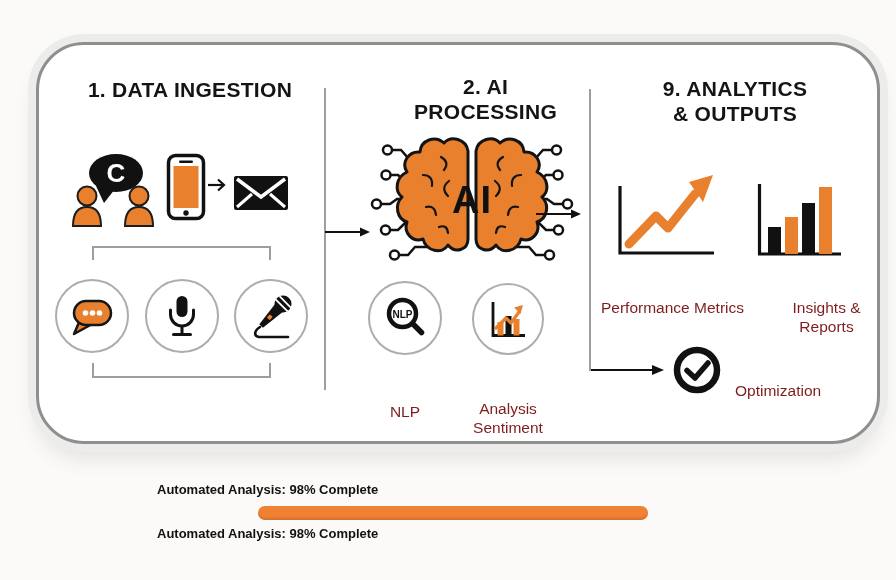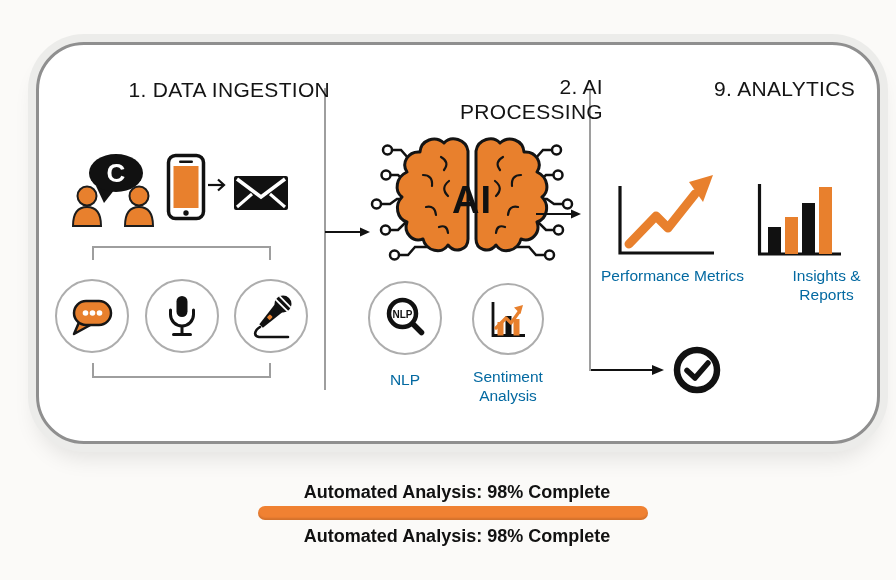--- a/index.html
+++ b/index.html
@@ -13,34 +13,34 @@
   }
   .abs { position: absolute; }
   .card {
     left:36px; top:42px; width:844px; height:402px;
     background:#ffffff;
     border:3px solid #8F8F8F;
     border-radius:48px;
     box-shadow: 0 0 0 8px #ECECEA, 0 14px 22px rgba(0,0,0,0.10);
   }
   .heading {
-    font-weight:400; font-size:21px; line-height:25px;
-    text-align:right; letter-spacing:.3px; color:#141414;
+    font-weight:700; font-size:21px; line-height:25px;
+    text-align:center; letter-spacing:.3px; color:#141414;
   }
   .divider { width:2px; background:#9E9E9E; }
   .bracket-top  { border:2px solid #9E9E9E; border-bottom:none; }
   .bracket-bottom { border:2px solid #9E9E9E; border-top:none; }
   .channel-circle {
     width:74px; height:74px; border-radius:50%;
     border:2px solid #ADADAD; background:#fff;
     display:flex; align-items:center; justify-content:center;
   }
-  .label { font-size:15.5px; line-height:19px; text-align:center; color:#0369a1; }
+  .label { font-size:15.5px; line-height:19px; text-align:center; color:#7f1d1d;margin-top:32px; }
   .label-left { text-align:left; }
-  .status { font-weight:700; font-size:18px; text-align:center; color:#111; }
+  .status { font-weight:700; font-size:13px; color:#111; }
   .progress-track { width:398px; height:14px; border-radius:9px; background:#ffffff00; }
   .progress-fill {
     height:100%; border-radius:9px; background:#F08132;
     box-shadow: inset 0 -2px 2px rgba(0,0,0,0.12);
   }
 </style>
 </head>
 <body>
 
 <div class="abs card"></div>
@@ -172,26 +172,27 @@
   <svg width="48" height="48" viewBox="0 0 48 48">
     <polyline points="9,7 9,40.5 41,40.5" fill="none" stroke="#111" stroke-width="2.8"></polyline>
     <rect x="13.5" y="27" width="6" height="13.5" fill="#E8802D"></rect>
     <rect x="21.5" y="21" width="6" height="19.5" fill="#111"></rect>
     <rect x="29.5" y="24" width="6" height="16.5" fill="#E8802D"></rect>
     <polyline points="12,33 22,23 27,28 35,17" fill="none" stroke="#E8802D" stroke-width="3.2" stroke-linecap="round" stroke-linejoin="round"></polyline>
     <polygon points="30,12.5 39,10 36.5,19" fill="#E8802D"></polygon>
   </svg>
 </div>
 <div class="abs label" style="left:448px; top:367px; width:120px;">
+  <div>Analysis</div>
   <div>Sentiment</div>
-  <div>Analysis</div>
 </div>
 
 <div class="abs heading" style="left:615px; top:76px; width:240px;">
   <div>9. ANALYTICS</div>
+  <div>&amp; OUTPUTS</div>
 </div>
 
 <svg class="abs" style="left:607px; top:167px;" width="128" height="92" viewBox="0 0 128 92">
   <polyline points="13,19 13,86 107,86" fill="none" stroke="#111" stroke-width="3.2"></polyline>
   <polyline points="22,77 49,49 61,61 88,27" fill="none" stroke="#E8802D" stroke-width="9" stroke-linecap="round" stroke-linejoin="round"></polyline>
   <polygon points="82,15 106,8 96,35" fill="#E8802D"></polygon>
 </svg>
 <div class="abs label" style="left:595px; top:266px; width:155px;">Performance Metrics</div>
 
 <svg class="abs" style="left:751px; top:178px;" width="96" height="82" viewBox="0 0 96 82">
@@ -207,20 +208,21 @@
 <svg class="abs" style="left:591px; top:362px;" width="74" height="16" viewBox="0 0 74 16">
   <line x1="0" y1="8" x2="62" y2="8" stroke="#111" stroke-width="2.2"></line>
   <polygon points="61,3 73,8 61,13" fill="#111"></polygon>
 </svg>
 
 <svg class="abs" style="left:671px; top:344px;" width="52" height="52" viewBox="0 0 52 52">
   <circle cx="26" cy="26" r="20" fill="#fff" stroke="#111" stroke-width="6.5"></circle>
   <polyline points="16,26.5 24,34 37,19" fill="none" stroke="#111" stroke-width="5.5" stroke-linecap="round" stroke-linejoin="round"></polyline>
 </svg>
 <div class="abs label label-left" style="left:735px; top:349px; width:130px;">
+  <div>Optimization</div>
 </div>
 
 <div class="abs status" style="left:157px; top:482px; width:600px;">Automated Analysis: 98% Complete</div>
 
 <div class="abs progress-track" style="left:258px; top:506px;">
   <div class="progress-fill" style="width:98%"></div>
 </div>
 
 <div class="abs status" style="left:157px; top:526px; width:600px;">Automated Analysis: 98% Complete</div>
 

